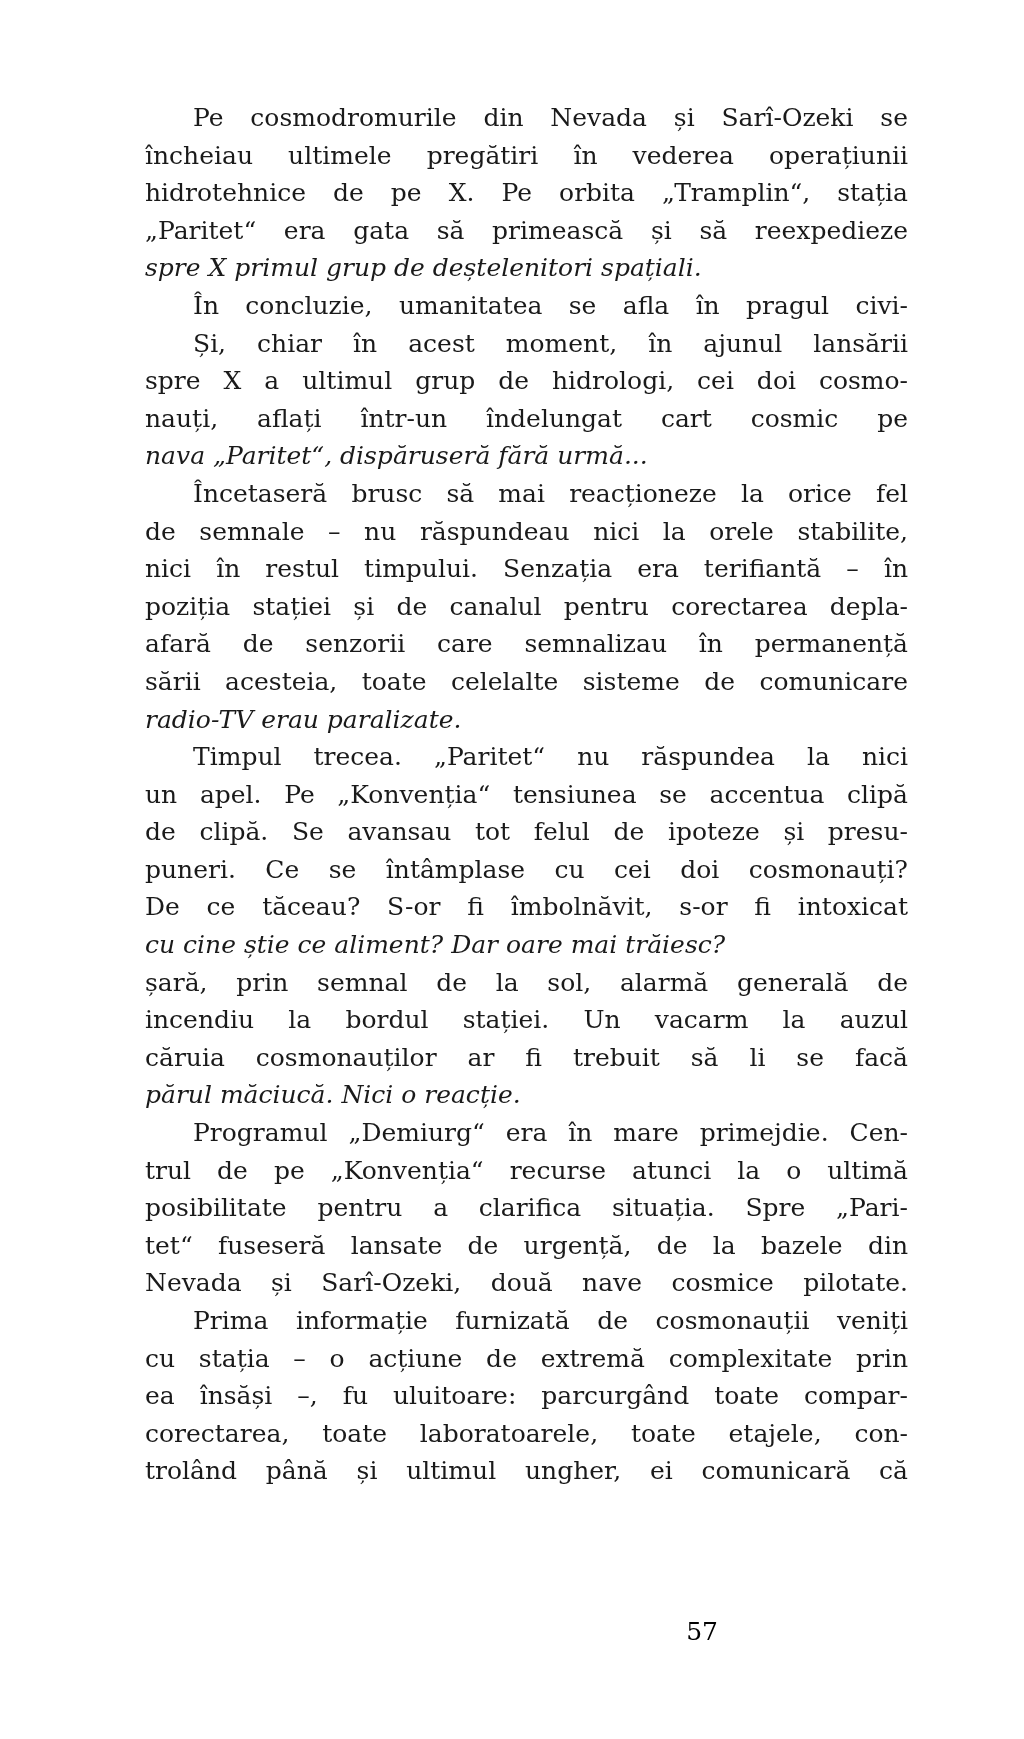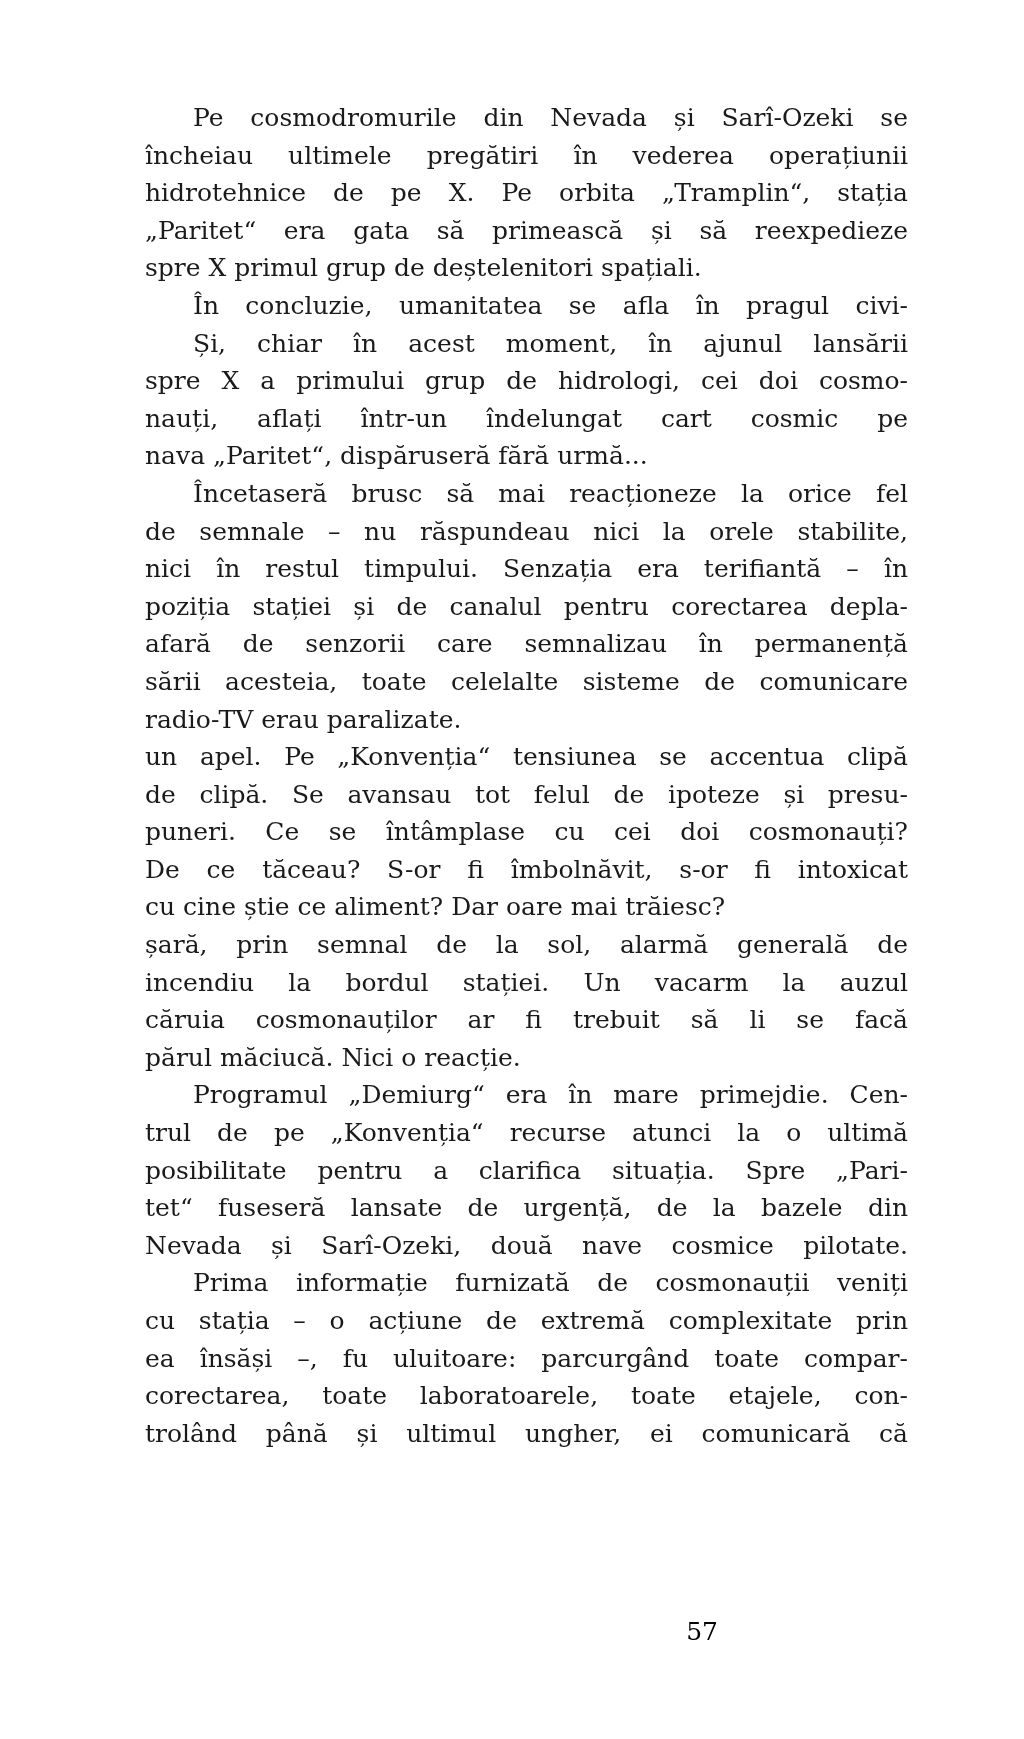--- a/index.html
+++ b/index.html
@@ -11,21 +11,21 @@
   .text-block {
     position: absolute; left: 145px; top: 99px; width: 763px;
     font-family: "DejaVu Serif", "Liberation Serif", serif;
     font-size: 25px; line-height: 37.6px;
   }
   .line {
     display: block; height: 37.6px; white-space: nowrap;
     text-align: justify; text-align-last: justify;
   }
   .line.indent { padding-left: 48px; }
-  .line.last { text-align-last: left; }
+  .line.last { text-align-last: left; font-style: italic; }
   .page-number {
     position: absolute; top: 1613px; right: 116px;
     font-family: "DejaVu Serif", "Liberation Serif", serif;
     font-size: 25px; line-height: 37px; color: #000000;
   }
 </style>
 </head>
 <body>
 
 <div class="page">
@@ -38,36 +38,37 @@
       <span class="line">„Paritet“ era gata să primească și să reexpedieze</span>
       <span class="line last">spre X primul grup de deștelenitori spațiali.</span>
     </div>
 
     <div>
       <span class="line indent">În concluzie, umanitatea se afla în pragul civi-</span>
     </div>
 
     <div>
       <span class="line indent">Și, chiar în acest moment, în ajunul lansării</span>
-      <span class="line">spre X a primului grup de hidrologi, cei doi cosmo-</span>
+      <span class="line">spre X a ultimul grup de hidrologi, cei doi cosmo-</span>
       <span class="line">nauți, aflați într-un îndelungat cart cosmic pe</span>
       <span class="line last">nava „Paritet“, dispăruseră fără urmă...</span>
     </div>
 
     <div>
       <span class="line indent">Încetaseră brusc să mai reacționeze la orice fel</span>
       <span class="line">de semnale – nu răspundeau nici la orele stabilite,</span>
       <span class="line">nici în restul timpului. Senzația era terifiantă – în</span>
       <span class="line">poziția stației și de canalul pentru corectarea depla-</span>
       <span class="line">afară de senzorii care semnalizau în permanență</span>
       <span class="line">sării acesteia, toate celelalte sisteme de comunicare</span>
       <span class="line last">radio-TV erau paralizate.</span>
     </div>
 
     <div>
+      <span class="line indent">Timpul trecea. „Paritet“ nu răspundea la nici</span>
       <span class="line">un apel. Pe „Konvenția“ tensiunea se accentua clipă</span>
       <span class="line">de clipă. Se avansau tot felul de ipoteze și presu-</span>
       <span class="line">puneri. Ce se întâmplase cu cei doi cosmonauți?</span>
       <span class="line">De ce tăceau? S-or fi îmbolnăvit, s-or fi intoxicat</span>
       <span class="line last">cu cine știe ce aliment? Dar oare mai trăiesc?</span>
     </div>
 
     <div>
       <span class="line">șară, prin semnal de la sol, alarmă generală de</span>
       <span class="line">incendiu la bordul stației. Un vacarm la auzul</span>

